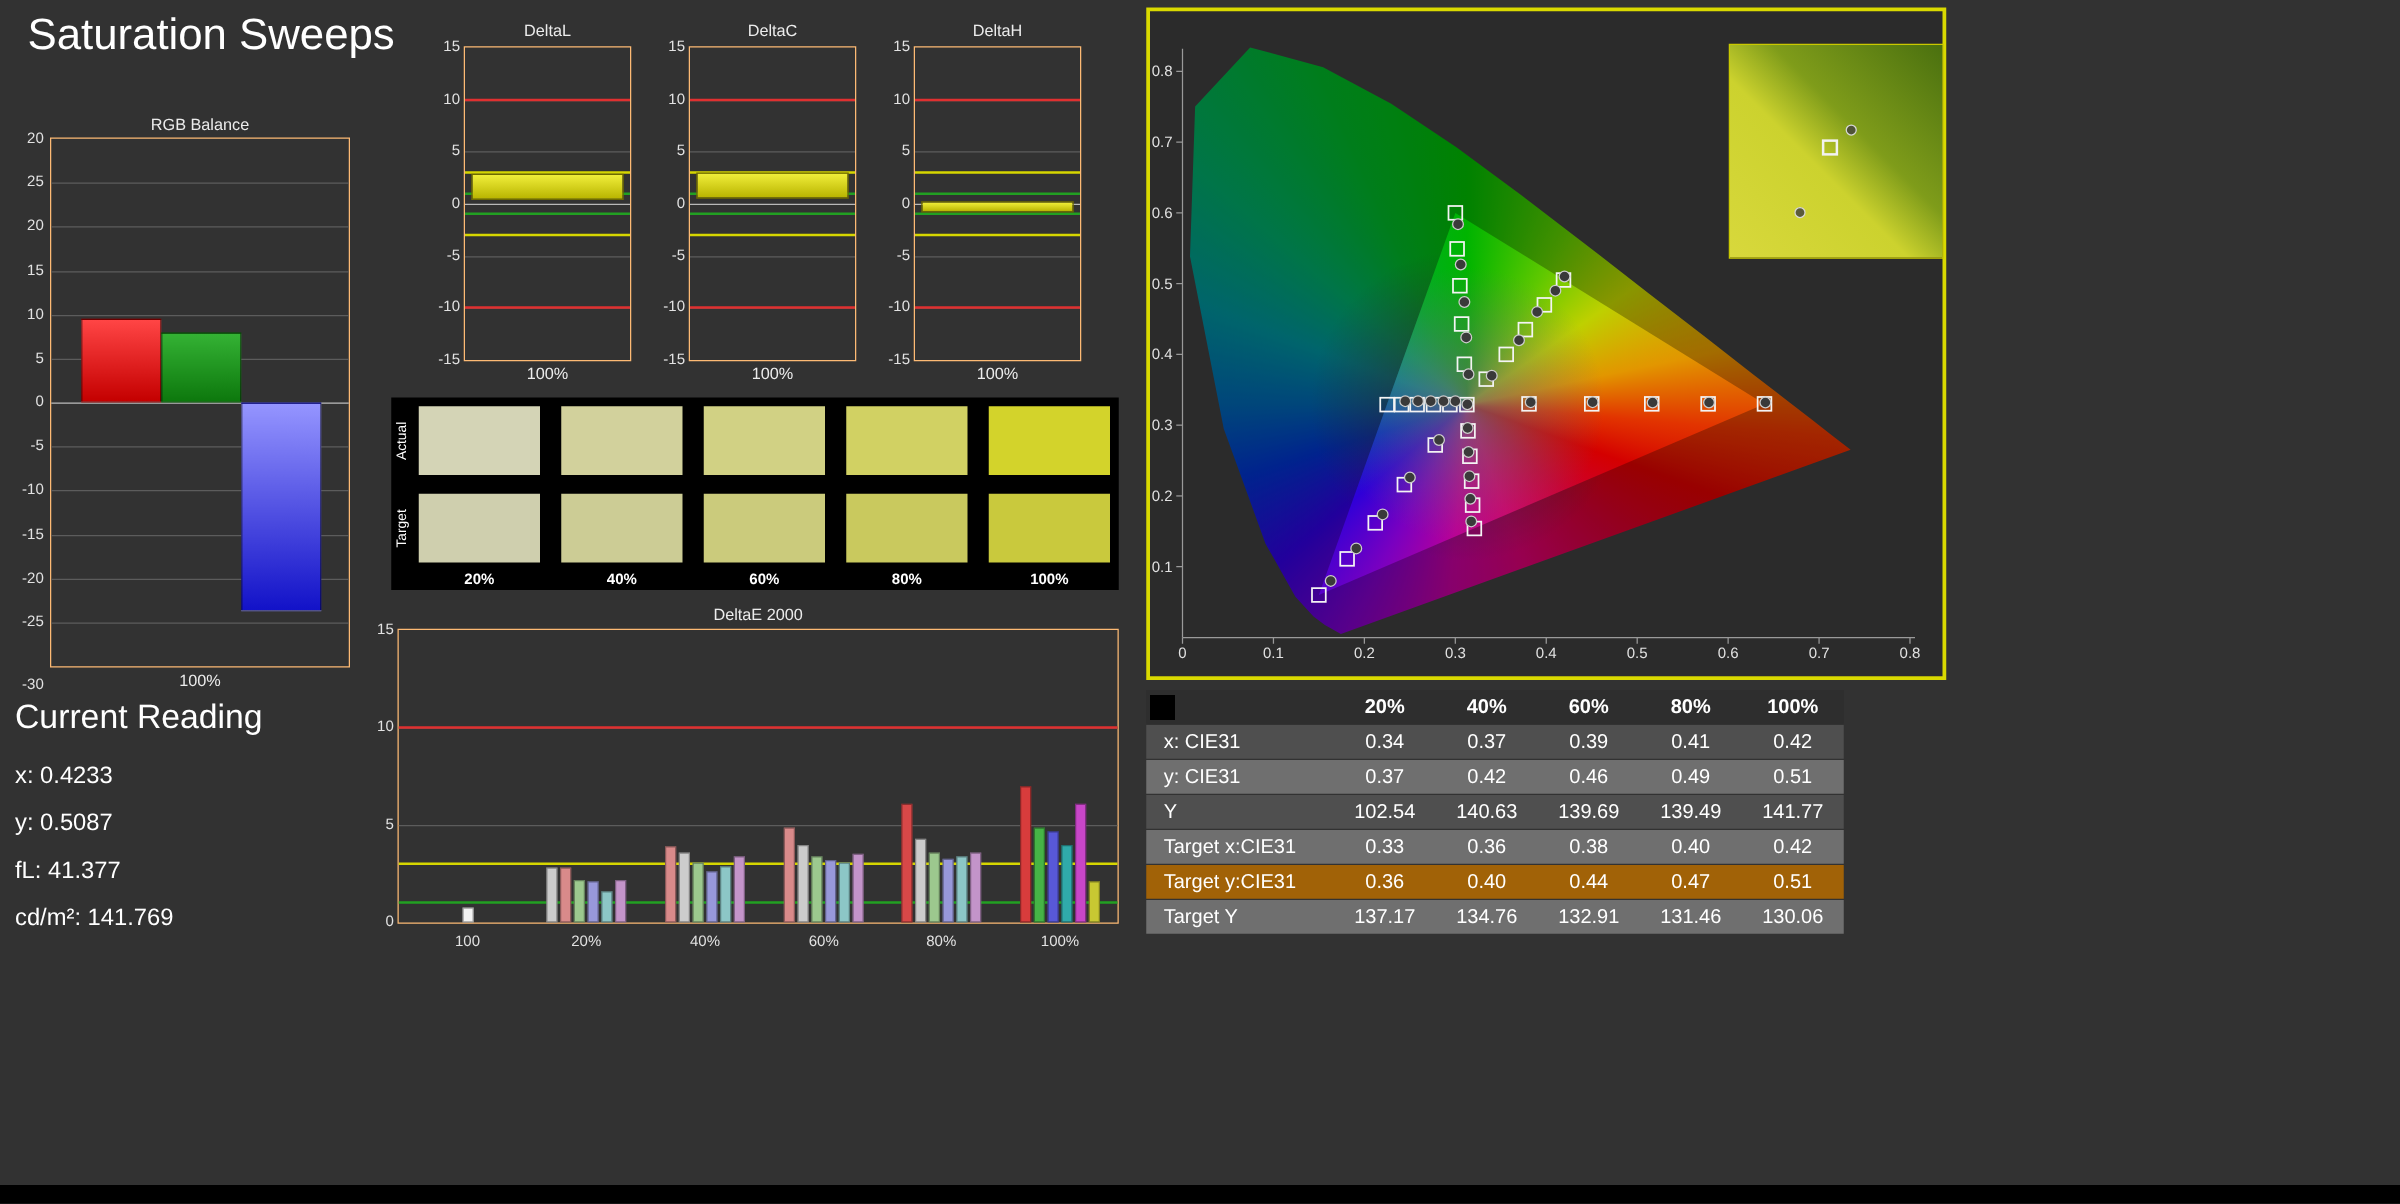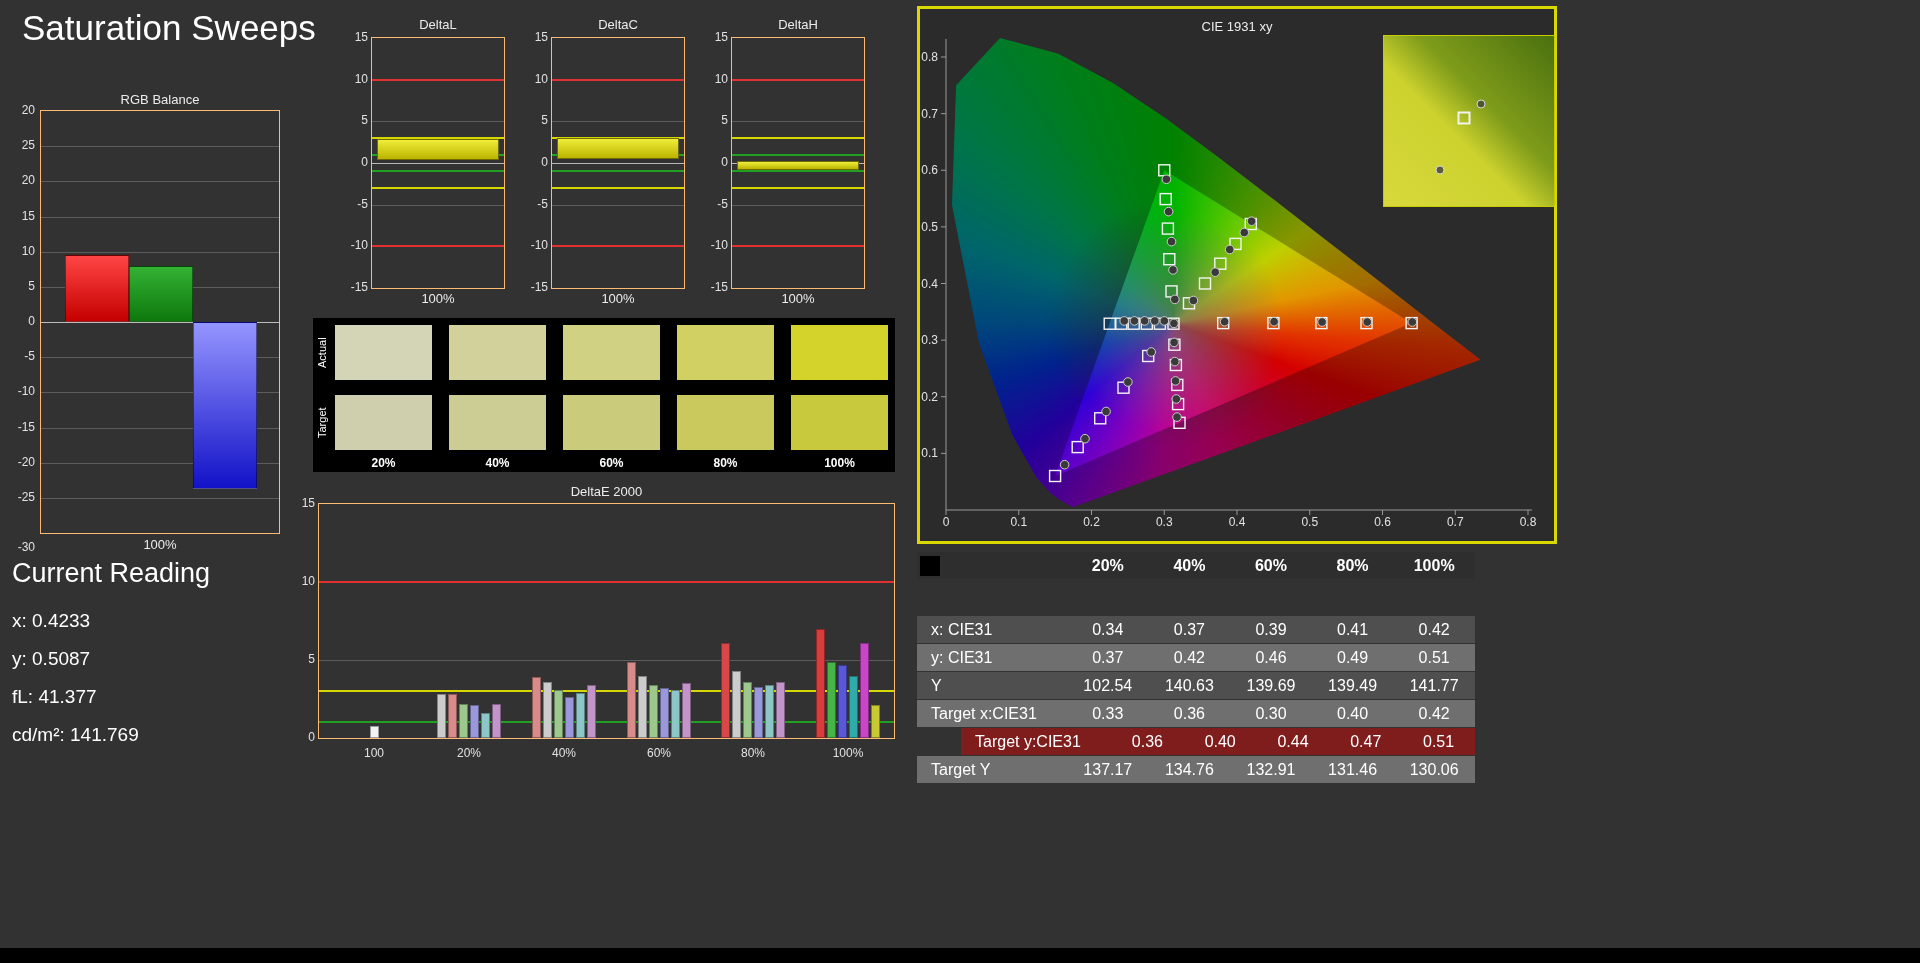--- a/index.html
+++ b/index.html
@@ -335,40 +335,39 @@
         <circle cx="255.5" cy="371.9" r="4.3" fill="#3a3a3a" stroke="#cdcdcd" stroke-width="1"></circle>
         <circle cx="256.3" cy="390.0" r="4.3" fill="#3a3a3a" stroke="#cdcdcd" stroke-width="1"></circle>
         <circle cx="257.0" cy="408.1" r="4.3" fill="#3a3a3a" stroke="#cdcdcd" stroke-width="1"></circle>
         <circle cx="273.4" cy="291.5" r="4.3" fill="#3a3a3a" stroke="#cdcdcd" stroke-width="1"></circle>
         <circle cx="295.2" cy="263.2" r="4.3" fill="#3a3a3a" stroke="#cdcdcd" stroke-width="1"></circle>
         <circle cx="309.7" cy="240.5" r="4.3" fill="#3a3a3a" stroke="#cdcdcd" stroke-width="1"></circle>
         <circle cx="324.3" cy="223.5" r="4.3" fill="#3a3a3a" stroke="#cdcdcd" stroke-width="1"></circle>
         <circle cx="331.6" cy="212.2" r="4.3" fill="#3a3a3a" stroke="#cdcdcd" stroke-width="1"></circle>
       </svg>
     </div>
-  <div id="cie-title" class="panel-title">CIE 1931 xy</div>
   <div id="cie-inset">
       <div style="position: absolute; left: 47%; top: 48%; width: 13px; height: 13px; border: 2px solid rgb(242, 242, 242); transform: translate(-50%, -50%);"></div>
       <div style="position: absolute; left: 57%; top: 40%; width: 9px; height: 9px; border-radius: 50%; background: rgba(70, 70, 60, 0.85); border: 1px solid rgb(216, 216, 216); transform: translate(-50%, -50%);"></div>
       <div style="position: absolute; left: 33%; top: 79%; width: 9px; height: 9px; border-radius: 50%; background: rgba(70, 70, 60, 0.85); border: 1px solid rgb(216, 216, 216); transform: translate(-50%, -50%);"></div>
     </div>
 </div>
 
 <div id="data-table">
     <div class="trow thead" style="background: rgb(46, 46, 46);">
       <div class="tcell label" style="padding-left: 3px;">
         <div style="width: 20px; height: 20px; background: rgb(0, 0, 0);"></div>
       </div>
       <div class="tcell val">20%</div>
       <div class="tcell val">40%</div>
       <div class="tcell val">60%</div>
       <div class="tcell val">80%</div>
       <div class="tcell val">100%</div>
     </div>
-    <div class="trow" style="background: rgb(79, 79, 79); margin-top: 36px;">
+    <div class="trow" style="background: rgb(79, 79, 79);">
       <div class="tcell label">x: CIE31</div>
       <div class="tcell val">0.34</div>
       <div class="tcell val">0.37</div>
       <div class="tcell val">0.39</div>
       <div class="tcell val">0.41</div>
       <div class="tcell val">0.42</div>
     </div>
     <div class="trow" style="background: rgb(111, 111, 111);">
       <div class="tcell label">y: CIE31</div>
       <div class="tcell val">0.37</div>
@@ -382,25 +381,25 @@
       <div class="tcell val">102.54</div>
       <div class="tcell val">140.63</div>
       <div class="tcell val">139.69</div>
       <div class="tcell val">139.49</div>
       <div class="tcell val">141.77</div>
     </div>
     <div class="trow" style="background: rgb(111, 111, 111);">
       <div class="tcell label">Target x:CIE31</div>
       <div class="tcell val">0.33</div>
       <div class="tcell val">0.36</div>
-      <div class="tcell val">0.30</div>
+      <div class="tcell val">0.38</div>
       <div class="tcell val">0.40</div>
       <div class="tcell val">0.42</div>
     </div>
-    <div class="trow" style="background: #7f1d1d; margin-left: 44px;">
+    <div class="trow" style="background: #a16207;">
       <div class="tcell label">Target y:CIE31</div>
       <div class="tcell val">0.36</div>
       <div class="tcell val">0.40</div>
       <div class="tcell val">0.44</div>
       <div class="tcell val">0.47</div>
       <div class="tcell val">0.51</div>
     </div>
     <div class="trow" style="background: rgb(111, 111, 111);">
       <div class="tcell label">Target Y</div>
       <div class="tcell val">137.17</div>

